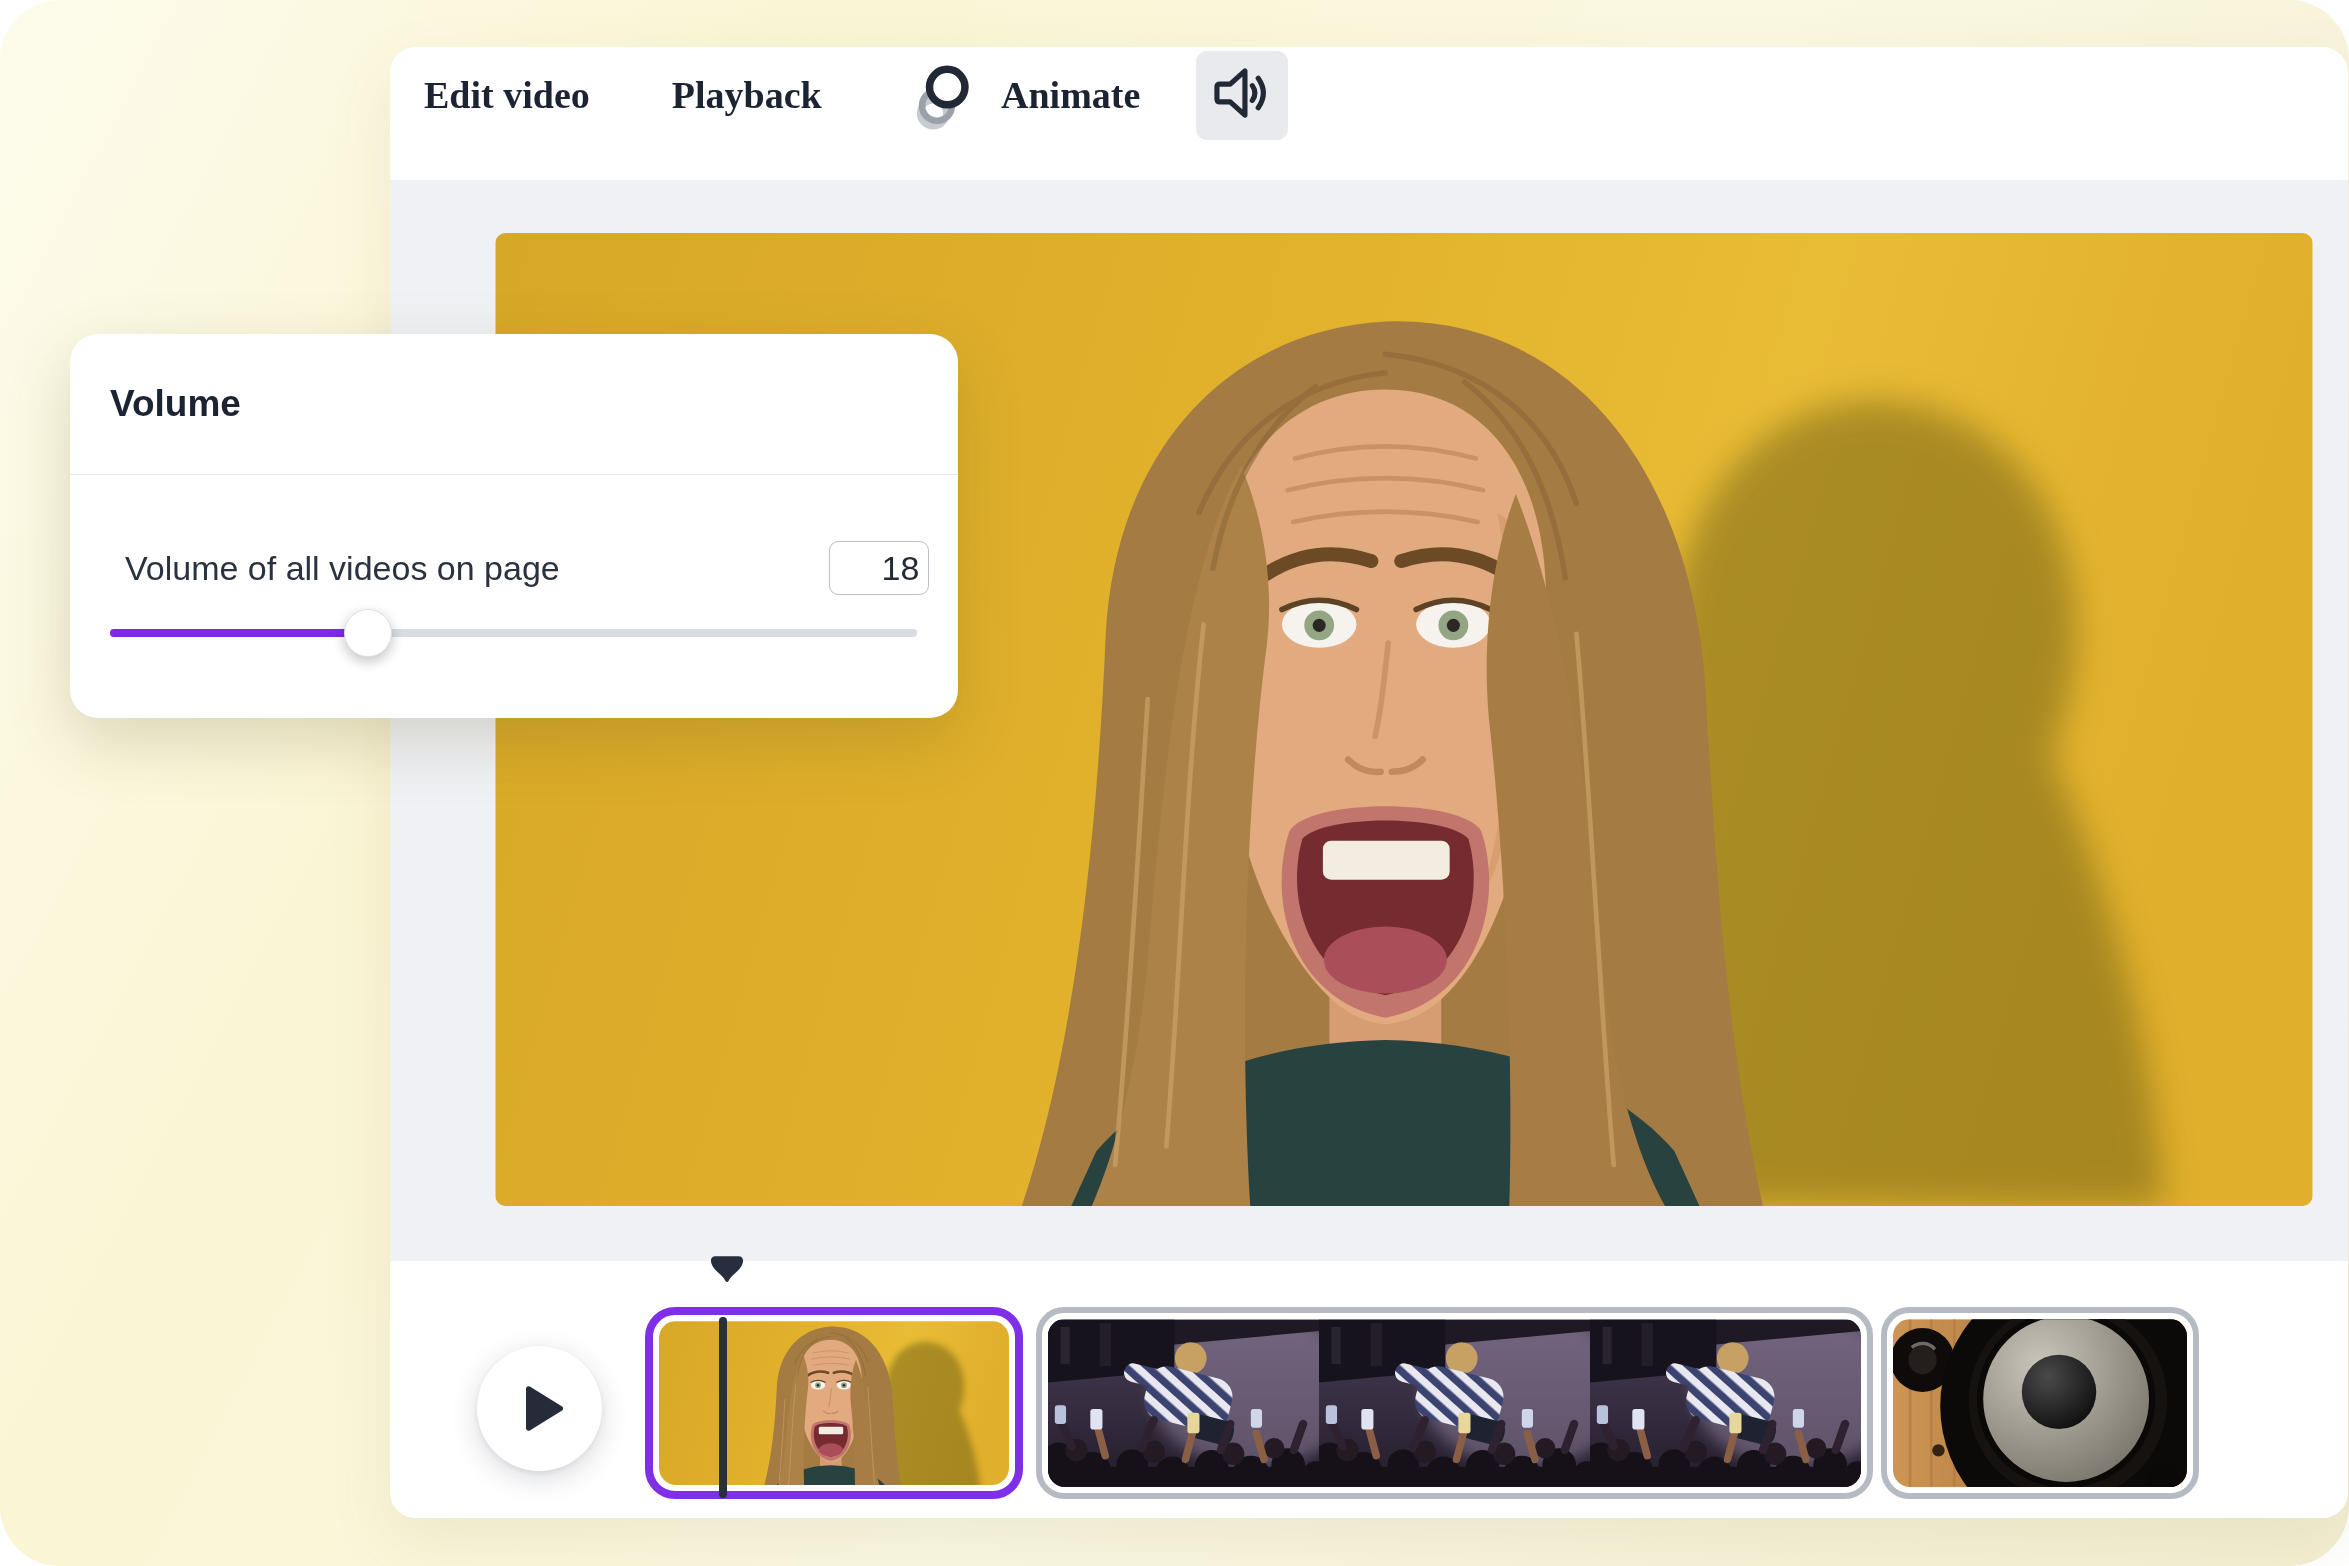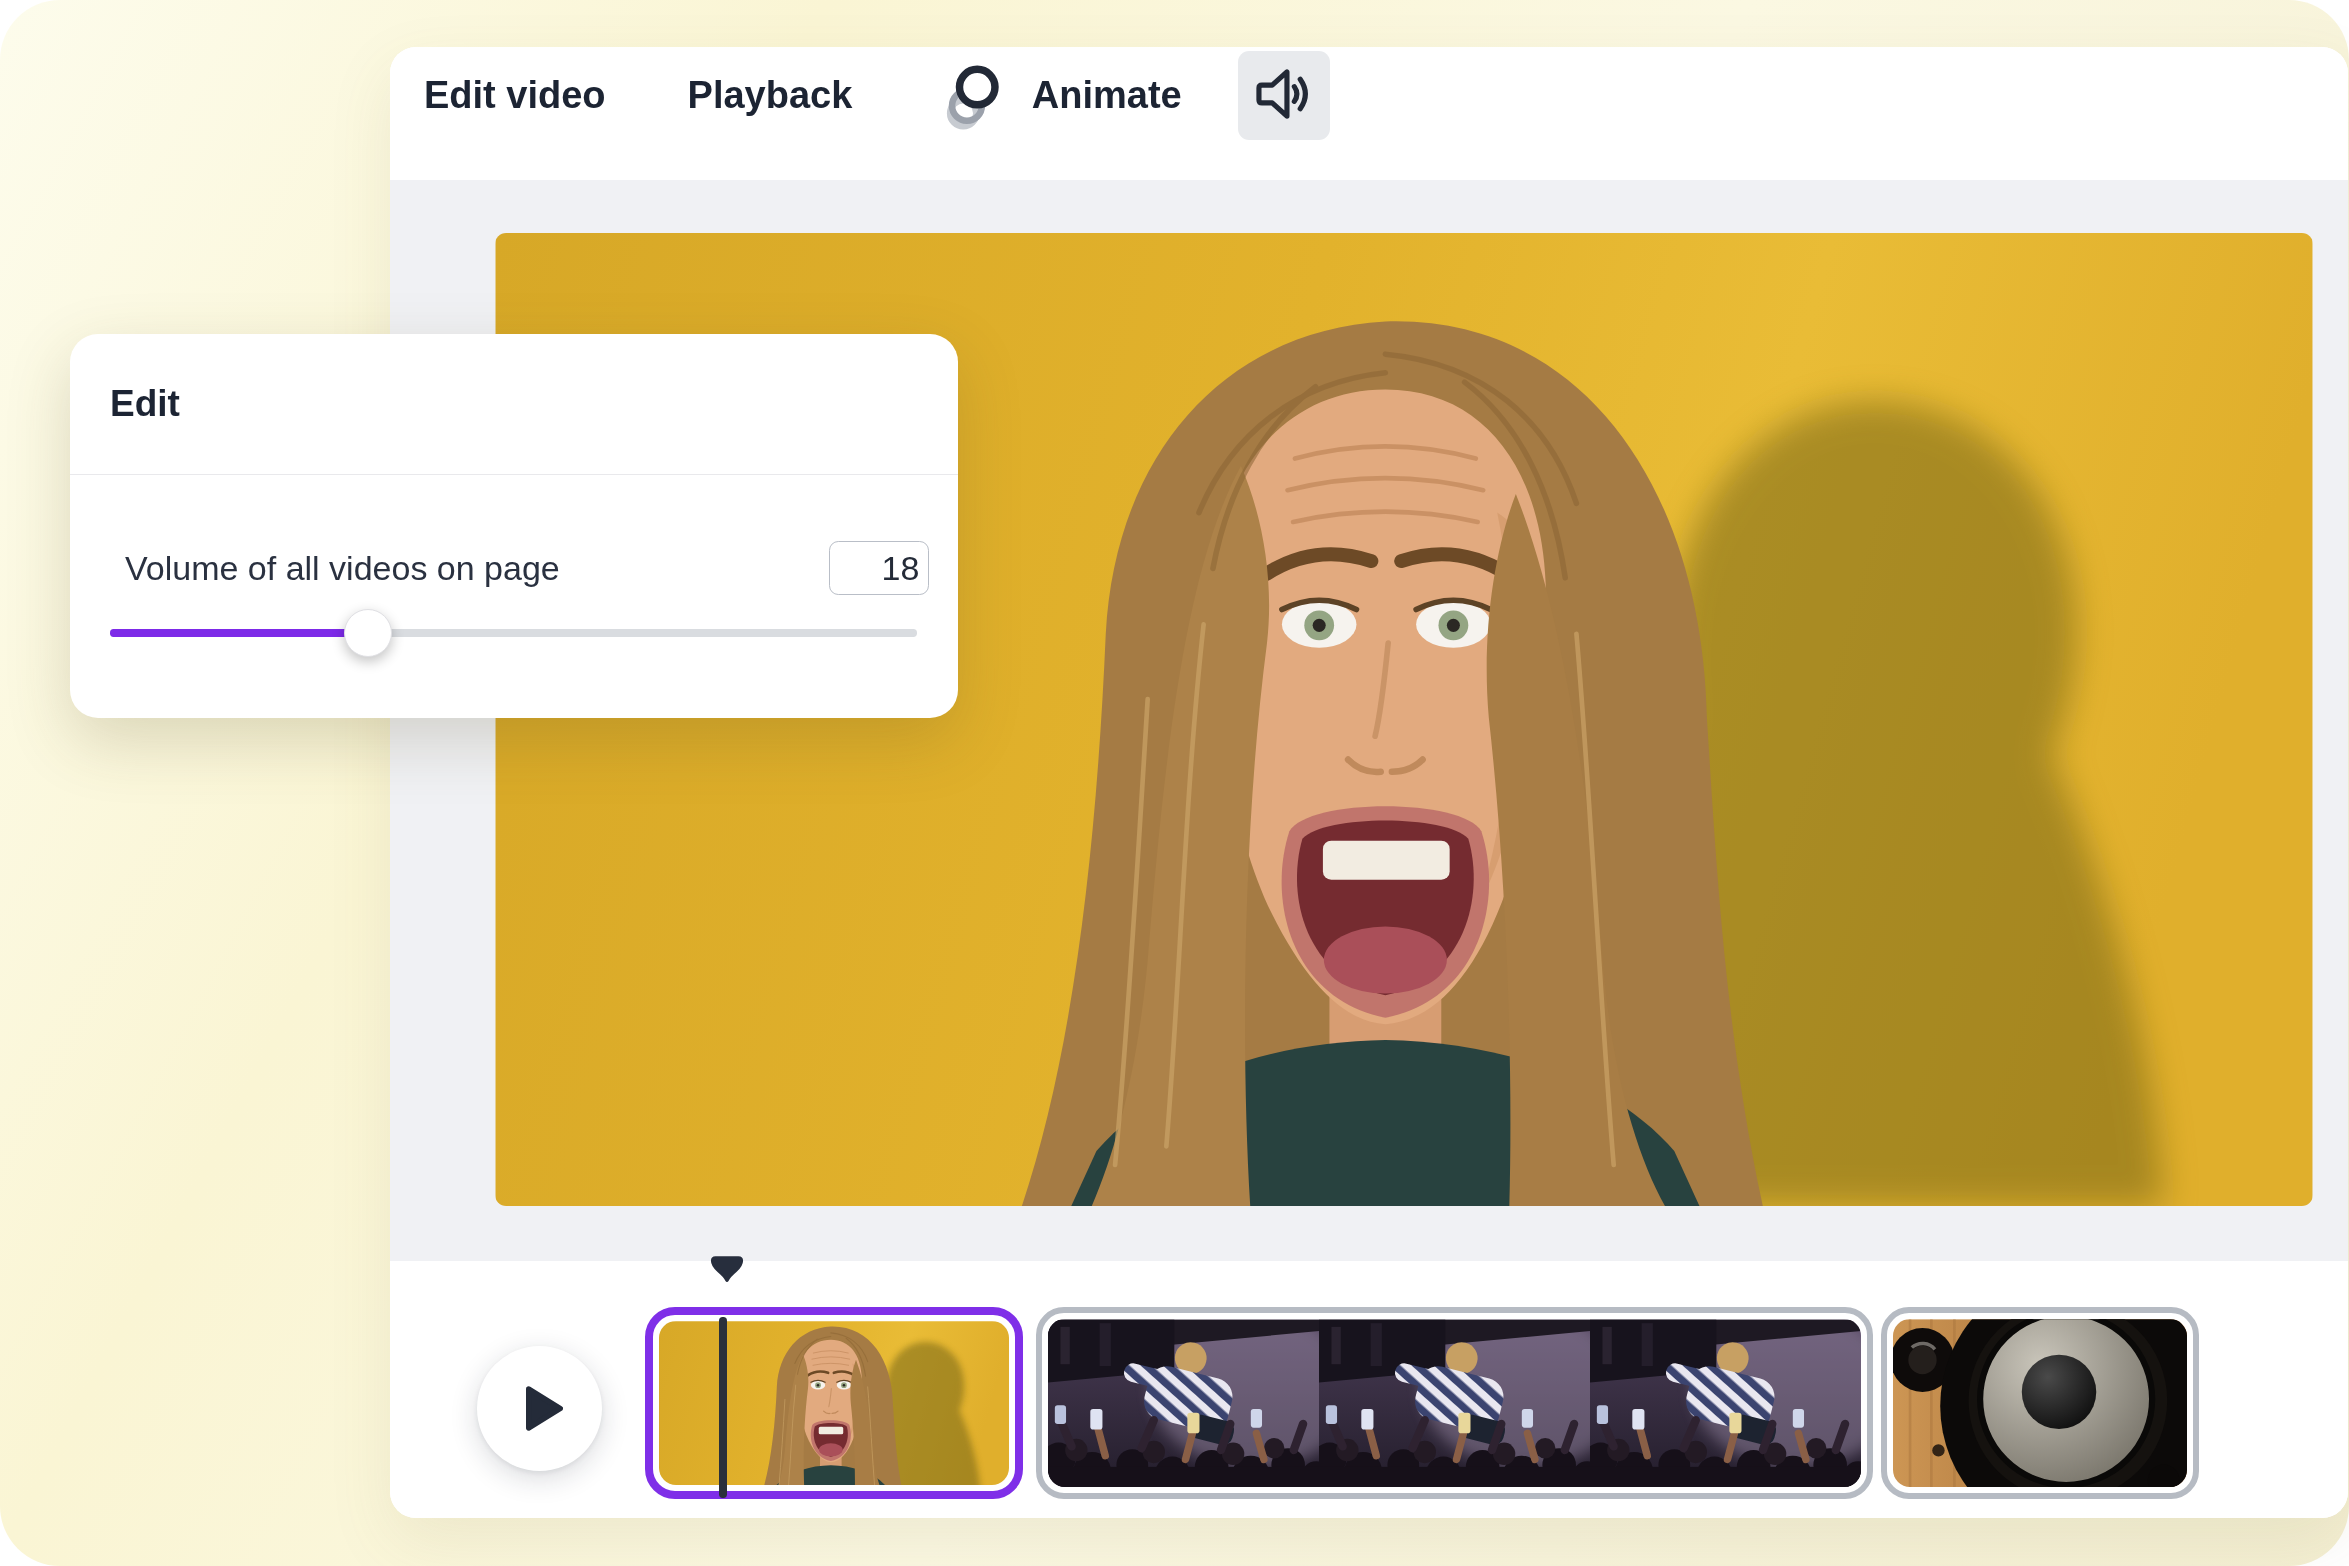--- a/index.html
+++ b/index.html
@@ -5,21 +5,21 @@
   html,body{margin:0;padding:0;background:#ffffff;}
   .stage{position:relative;width:2349px;height:1566px;overflow:hidden;background:#ffffff;
          font-family:"Liberation Sans",sans-serif;}
   .bg{position:absolute;inset:0;border-radius:60px;
       background:linear-gradient(118deg,#fdfcec 0%,#faf5d4 26%,#fbf8e2 55%,#f4efd2 100%);}
   
   .editor-card{position:absolute;left:390px;top:47px;width:1958px;height:1471px;
                background:#ffffff;border-radius:26px;overflow:hidden;
                box-shadow:0 24px 65px rgba(120,110,60,.10);}
   .toolbar{position:absolute;left:0;top:0;right:0;height:96px;display:flex;align-items:center;
-           padding-left:34px;background:#ffffff;}
+           padding-left:34px;background:#ffffff;font-family:Liberation Serif, serif;}
   .tb-item{font-size:38px;font-weight:600;color:#1c2433;white-space:nowrap;cursor:pointer;}
   .tb-playback{margin-left:82px;}
   .tb-animate{margin-left:86px;display:flex;align-items:center;justify-content:space-between;}
   .tb-animate .a-icon{width:71px;height:71px;margin-right:22.4px;}
   .vol-btn{margin-left:56px;width:92px;height:89px;border-radius:11.2px;background:#e8eaed;
            display:flex;align-items:center;justify-content:center;cursor:pointer;}
   .preview{position:absolute;left:0;top:133px;right:0;height:1081px;background:#f0f1f4;}
   .video{position:absolute;left:105px;top:53px;width:1818px;height:973px;border-radius:11.2px;
          overflow:hidden;}
   .video svg,.clip-fill svg{display:block;width:100%;height:100%;}
@@ -305,21 +305,21 @@
           <svg viewBox="0 0 315 180" width="294" height="168">
               <use href="#scene-speaker" xlink:href="#scene-speaker" width="100%" height="100%"></use>
             </svg>
         </div>
       </div>
     </div>
   </div>
 
   <div class="audio-panel">
     <div class="ap-header">
-      <div class="ap-title">Edit</div>
+      <div class="ap-title">Volume</div>
     </div>
     <div class="ap-row">
       <div class="ap-label">Volume of all videos on page</div>
       <div class="val-box">18</div>
     </div>
     <div class="ap-slider">
       <div class="ap-fill" style="width:32%"></div>
       <div class="ap-thumb" style="left:32%"></div>
     </div>
   </div>

